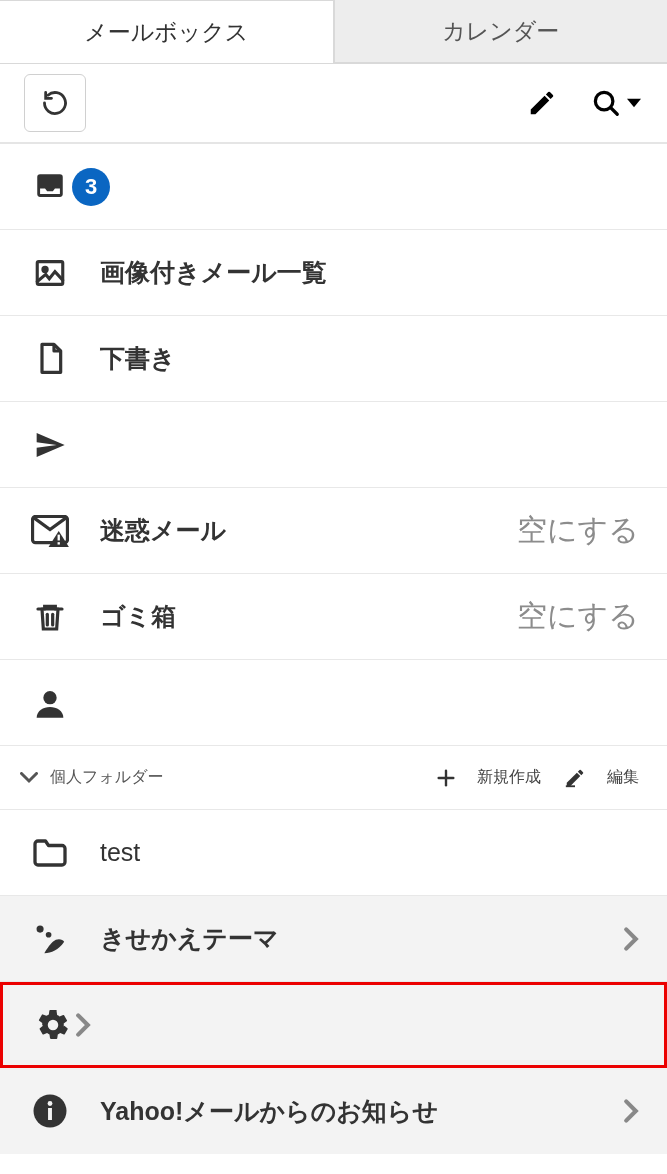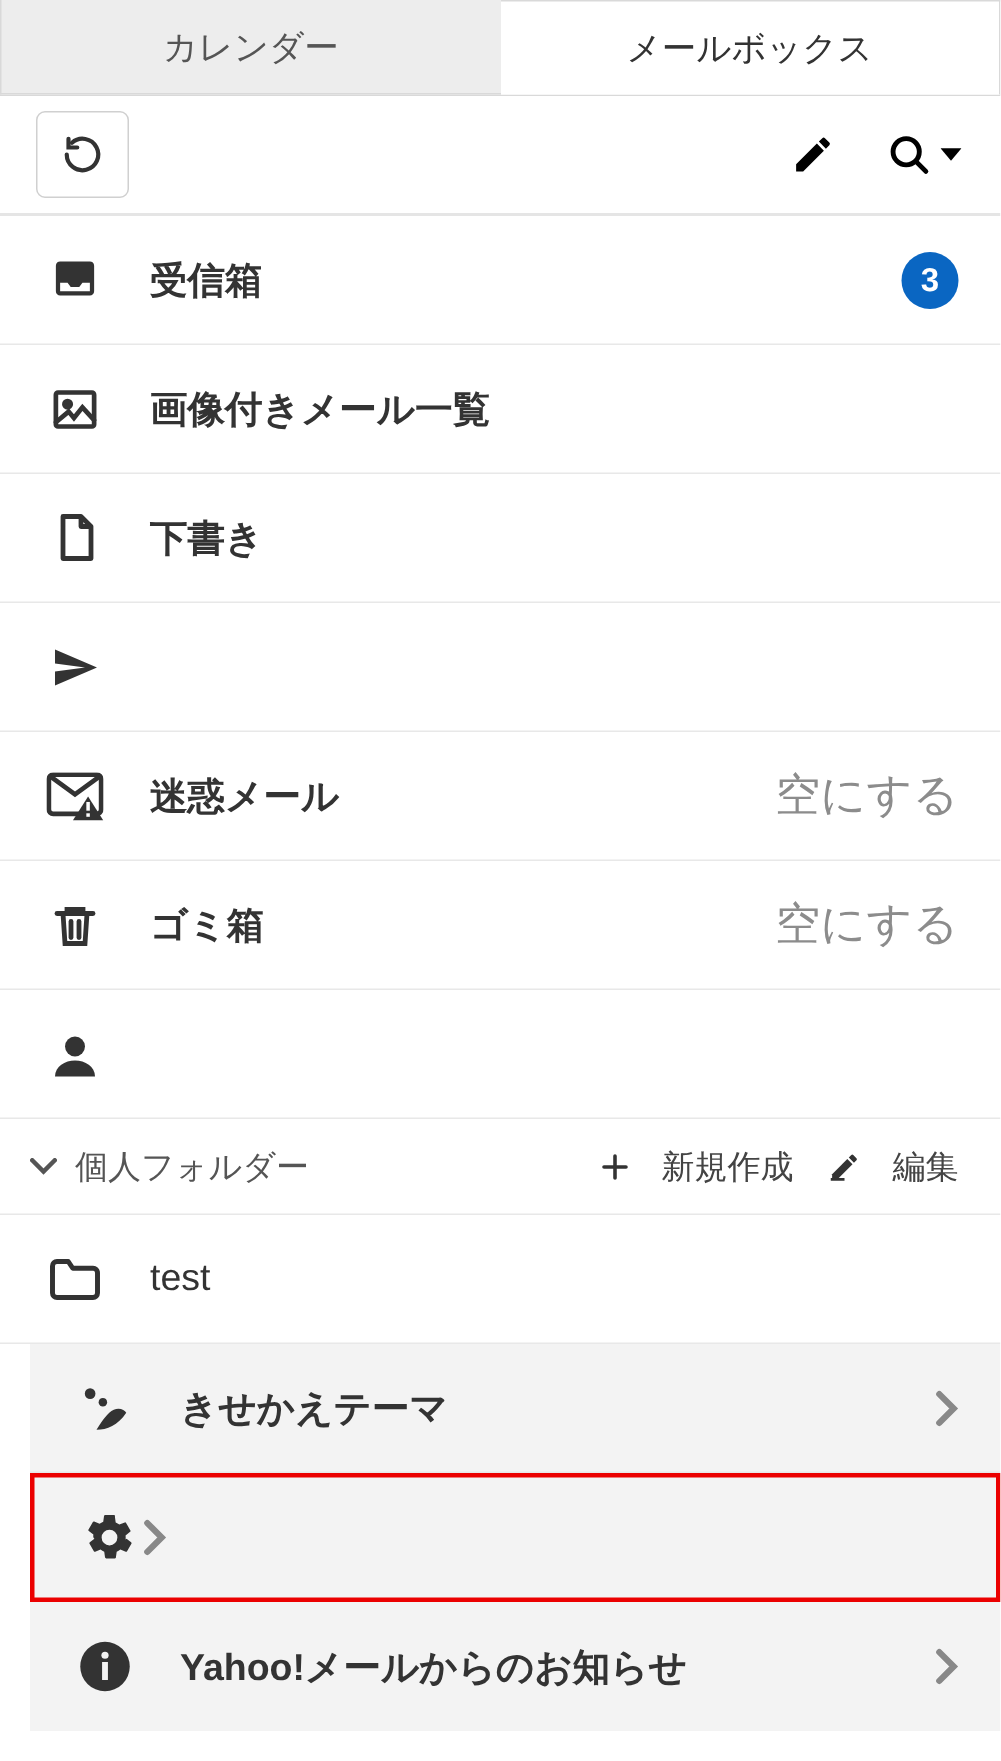--- a/index.html
+++ b/index.html
@@ -14,46 +14,46 @@
 
   
   .toolbar { display:flex; align-items:center; padding:14px 28px 14px 24px; height:80px; border-bottom:2px solid #e5e5e5; }
   .refresh-btn { width:62px; height:58px; border:1px solid #d0d0d0; border-radius:6px; display:flex; align-items:center; justify-content:center; background:#fff; }
   .spacer { flex:1; }
   .toolbar-icn { width:46px; height:46px; display:flex; align-items:center; justify-content:center; margin-left:28px; }
   svg { display:block; }
 
   
   .row { display:flex; align-items:center; min-height:86px; padding:0 28px; border-bottom:1px solid #e8e8e8; background:#fff; }
-  .row.alt { background:#f3f3f3;margin-left:20px; }
+  .row.alt { background:#f3f3f3; }
   .row .icon { width:44px; display:flex; align-items:center; justify-content:center; flex-shrink:0; }
   .row .label { flex:1; font-size:25px; font-weight:700; color:#333; padding-left:28px; }
   .row.alt .label { font-weight:700; }
   .badge { min-width:38px; height:38px; border-radius:19px; background:#0a66c2; color:#fff; font-weight:700; font-size:22px; display:flex; align-items:center; justify-content:center; }
   .action-link { font-size:30px; color:#8c8c8c; }
   .chev-r svg { width:16px; height:26px; }
   .hl { border:3px solid #eb0000; }
 
   
-  .section-head { display:flex; align-items:center; min-height:64px; padding:0 28px 0 18px; border-bottom:1px solid #e8e8e8; background:#fff; font-size:22px; color:#555; }
+  .section-head { display:flex; align-items:center; min-height:64px; padding:0 28px 0 18px; border-bottom:1px solid #e8e8e8; background:#fff; font-size:16px; color:#555; }
   .section-head .chev-d { width:22px; display:flex; align-items:center; justify-content:center; margin-right:10px; }
   .section-head .title { flex:1; }
   .section-head .sh-link { display:flex; align-items:center; color:#444; margin-left:22px; }
   .section-head .sh-link span.t { margin-left:20px; }
 
 </style>
 </head>
 <body>
 
 <div class="tabs">
+  <div class="tab active">
+    <span>メールボックス</span>
+  </div>
   <div class="tab inactive">
     <span>カレンダー</span>
-  </div>
-  <div class="tab active">
-    <span>メールボックス</span>
   </div>
 </div>
 
 <div class="toolbar">
   <div class="refresh-btn">
     <span>
       <svg width="28" height="28" viewBox="0 0 24 24" fill="none" stroke="#333" stroke-width="2.4" stroke-linecap="round">
         <path d="M3 12a9 9 0 1 0 3-6.7"></path>
           <polyline points="4 3 4 8 9 8"></polyline>
       </svg>
@@ -79,21 +79,20 @@
     </span>
   </div>
 </div>
 
 <div class="row">
   <span class="icon">
     <svg width="36" height="34" viewBox="0 0 24 24" fill="#333">
         <path d="M19 3H5a2 2 0 0 0-2 2v12a2 2 0 0 0 2 2h14a2 2 0 0 0 2-2V5a2 2 0 0 0-2-2zm0 14H5v-4h3.5l1.5 2h4l1.5-2H19v4z"></path>
       </svg>
   </span>
-  <span class="label">受信箱</span>
   <span class="badge">3</span>
 </div>
 
 <div class="row">
   <span class="icon">
     <svg width="36" height="34" viewBox="0 0 24 24" fill="none" stroke="#333" stroke-width="2.2">
         <rect x="3" y="4" width="18" height="16" rx="1"></rect>
         <circle cx="8.5" cy="9.5" r="1.5" fill="#333"></circle>
         <path d="M21 17l-5.5-6-4 5-2.5-3L3 18" stroke-linecap="round"></path>
       </svg>

